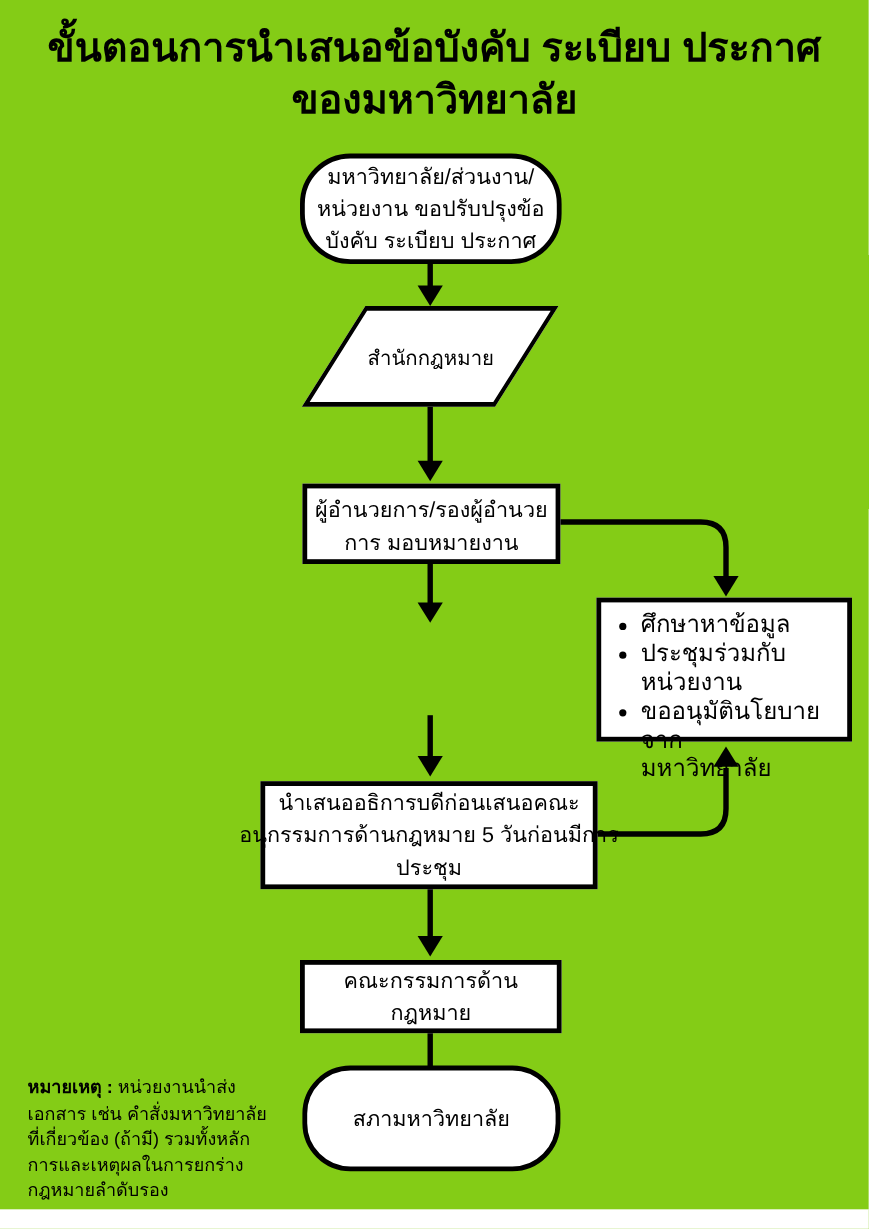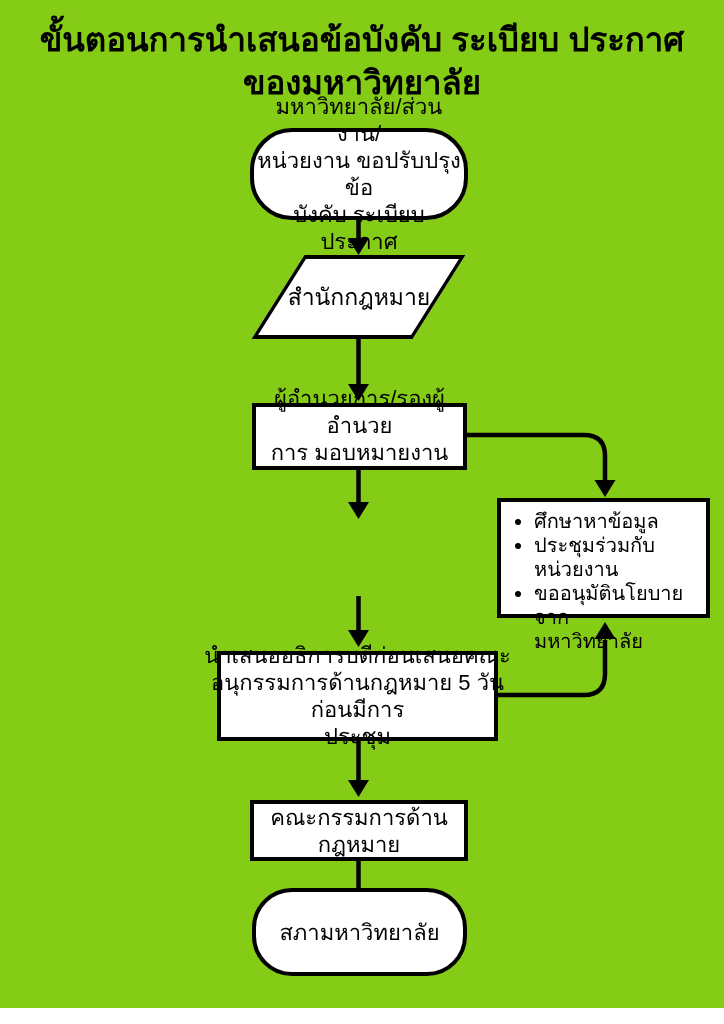--- a/index.html
+++ b/index.html
@@ -42,21 +42,21 @@
 
   
   .shape {
     position: absolute;
     border: 4px solid #000000;
     background: #ffffff;
     display: flex;
     align-items: center;
     justify-content: center;
     text-align: center;
-    font-size: 22px;
+    font-size: 18px;
     line-height: 27px;
   }
   .preline { white-space: pre-line; }
 
   .terminator-start {
     left: 250px; top: 128px;
     width: 218px; height: 92px;
     border-radius: 42px;
   }
   .para-border {
@@ -67,21 +67,21 @@
     background: #ffffff;
     transform: skewX(-32.2deg);
   }
   .para-label {
     position: absolute;
     left: 252px; top: 255px;
     width: 214px; height: 84px;
     display: flex;
     align-items: center;
     justify-content: center;
-    font-size: 23px;
+    font-size: 17px;
   }
   .box-director  { left: 252px; top: 403px; width: 215px; height: 67px; align-items: flex-end; }
   .box-officer   { left: 252px; top: 522px; width: 215px; height: 76px; }
   .box-present   { left: 217px; top: 651px; width: 281px; height: 90px; }
   .box-present .inner {
     flex-shrink: 0;
     width: 320px;
     text-align: center;
   }
   .box-committee { left: 250px; top: 800px; width: 218px; height: 61px; }
@@ -190,14 +190,21 @@
   </div>
 
   <div class="shape box-committee">
     <div>คณะกรรมการด้านกฎหมาย</div>
   </div>
 
   <div class="shape terminator-end">
     <div>สภามหาวิทยาลัย</div>
   </div>
 
+  <div class="note">
+    <span class="note-label">หมายเหตุ :</span><span class="preline"> หน่วยงานนำส่ง
+เอกสาร เช่น คำสั่งมหาวิทยาลัย
+ที่เกี่ยวข้อง (ถ้ามี) รวมทั้งหลัก
+การและเหตุผลในการยกร่าง
+กฎหมายลำดับรอง</span>
+  </div>
 
 </div>
 
 </body></html>

